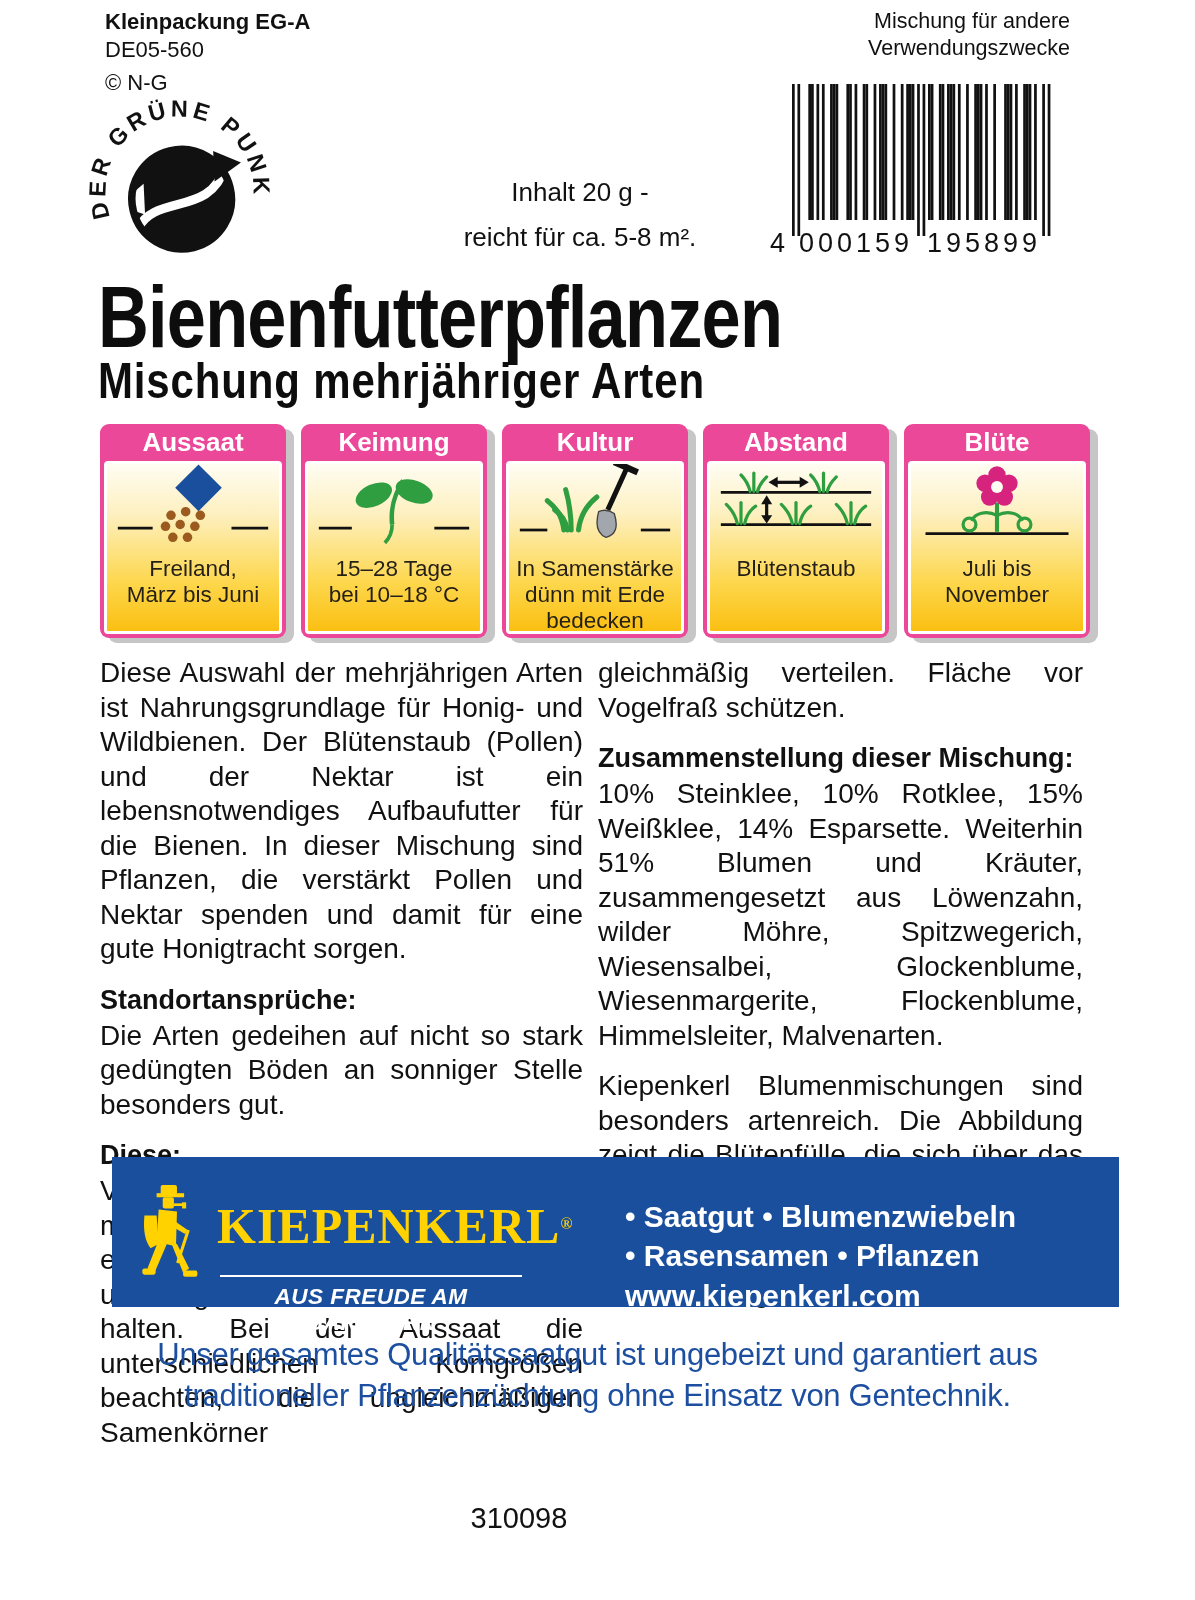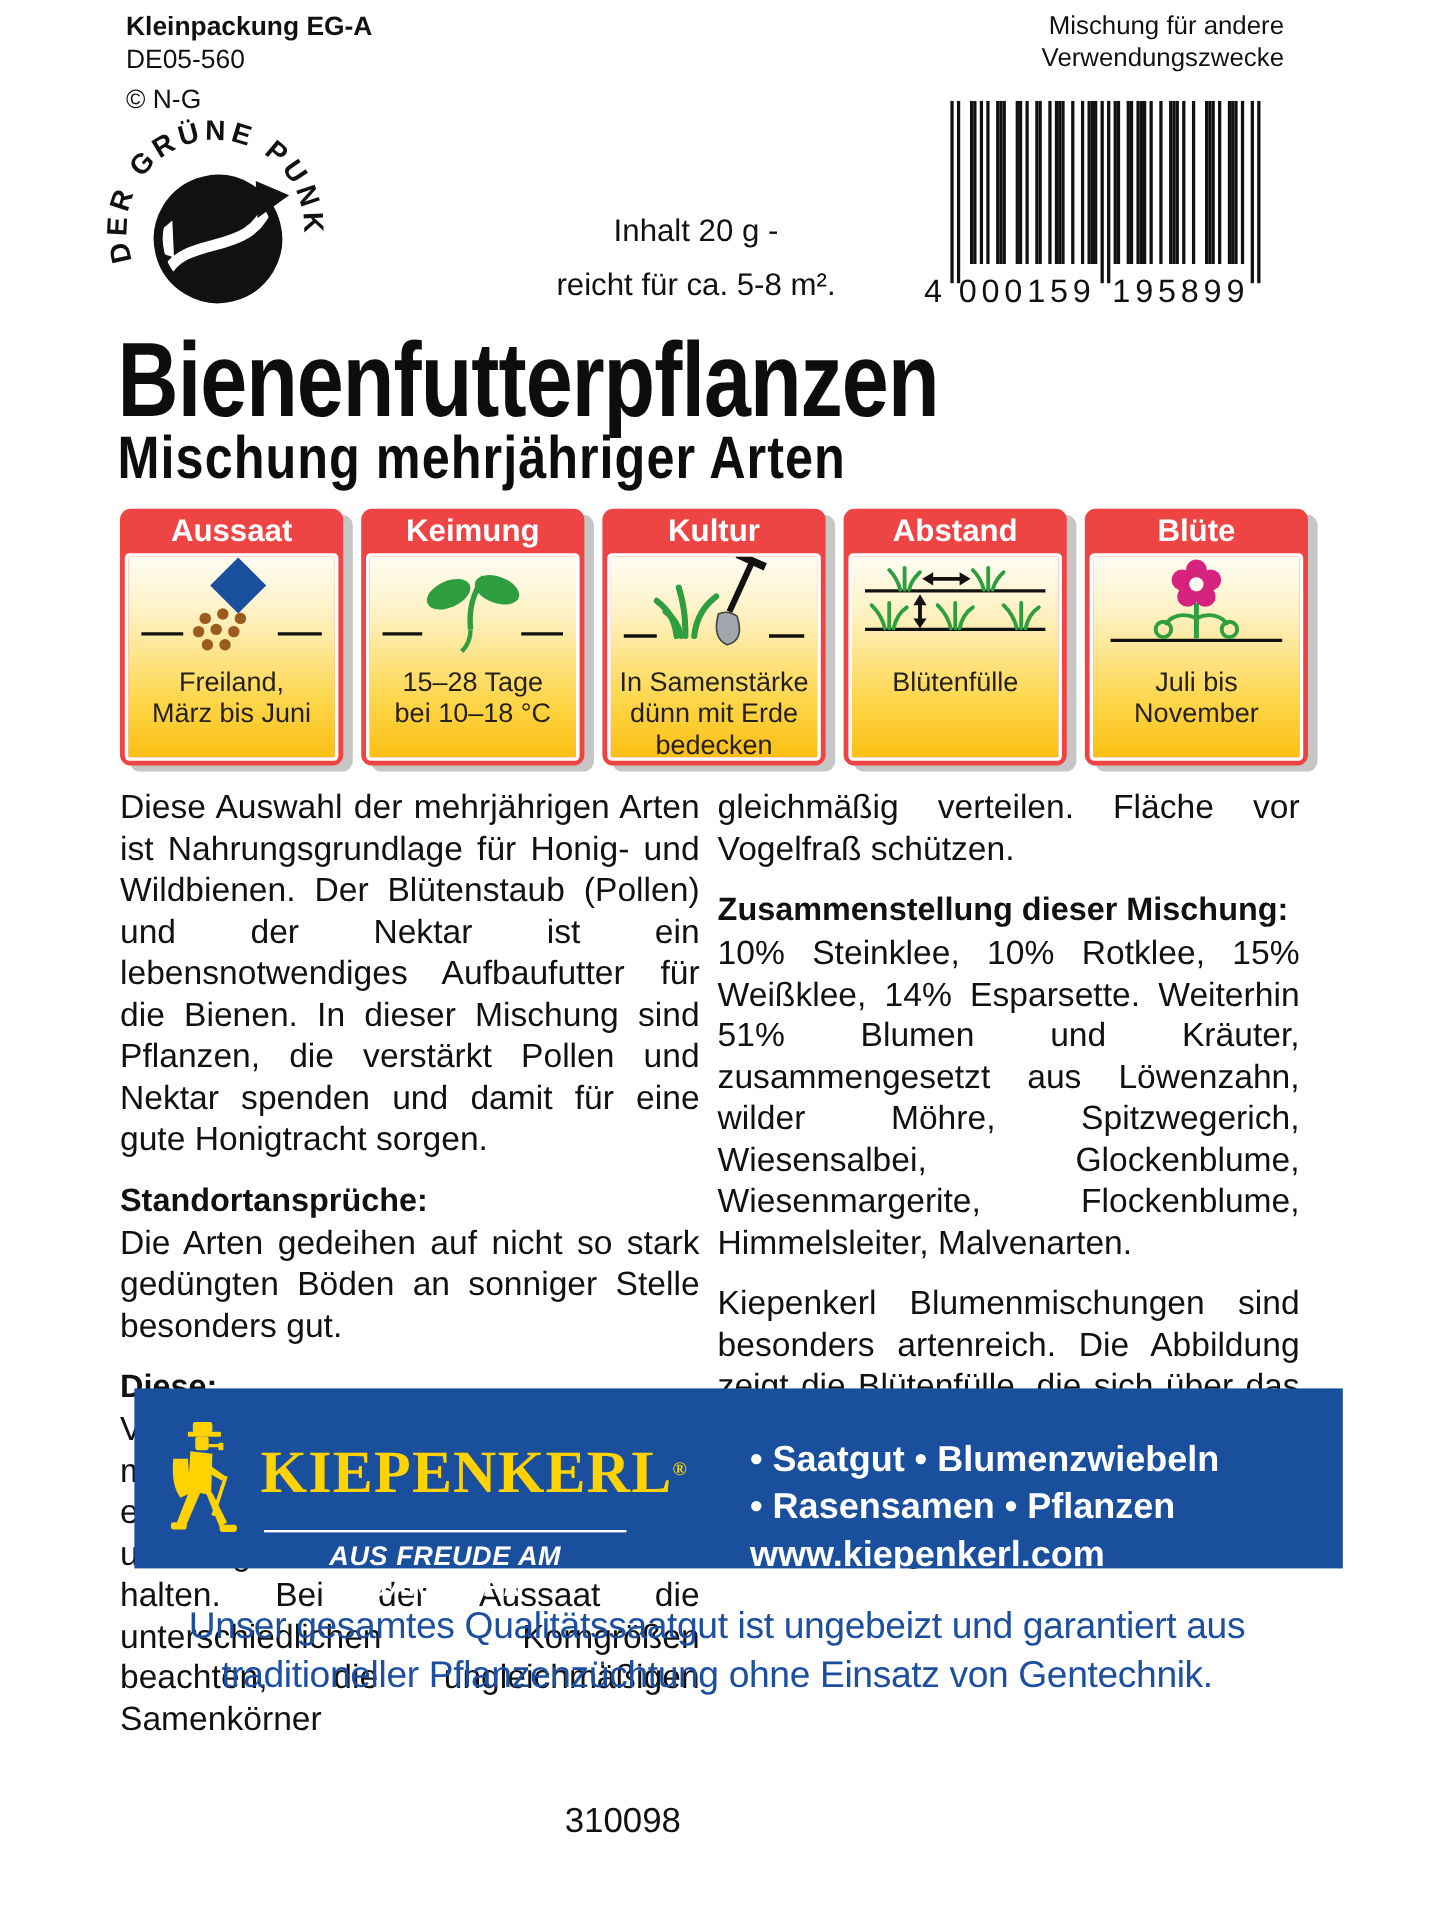--- a/index.html
+++ b/index.html
@@ -18,21 +18,21 @@
   .barcode{left:762px;top:84px;}
   .bc-digit{font-size:27px;fill:#111;font-family:"Liberation Sans",sans-serif;}
 
   
   .title-main{left:98px;top:266px;font-size:88px;font-weight:bold;letter-spacing:-1px;
               transform:scaleX(0.80);transform-origin:left top;white-space:nowrap;color:#0d0d0d;}
   .title-sub{left:98px;top:352px;font-size:50px;font-weight:bold;letter-spacing:1px;
              transform:scaleX(0.84);transform-origin:left top;white-space:nowrap;color:#0d0d0d;}
 
   
-  .ibox{position:absolute;top:424px;width:186px;height:214px;background:#ef4444;
+  .ibox{position:absolute;top:424px;width:186px;height:214px;background:#ec4899;
         border-radius:9px;box-shadow:8px 5px 0 #c6c6c6;}
   .ibox .hdr{height:37px;color:#fff;font-weight:bold;font-size:26px;line-height:37px;text-align:center;}
   .ibox .bod{position:absolute;left:4px;right:4px;top:37px;bottom:4px;border:3px solid #fff;
         border-radius:4px;background:linear-gradient(#fffdf3 0%,#fdf0c0 30%,#fdd64a 72%,#fbbf12 100%);}
   .ibox .ico{height:88px;position:relative;}
   .ibox .ico svg{position:absolute;left:0;top:0;}
   .ibox .cap{text-align:center;font-size:22.5px;line-height:26px;white-space:pre-line;
              color:#241f17;margin-top:4px;}
 
   
@@ -250,21 +250,21 @@
               <path d="M150 65 C152 56 156 50 162 46"></path>
           </g>
           <line x1="62" y1="20" x2="94" y2="20" stroke="#111" stroke-width="3.5"></line>
           <polygon points="56,20 66,14 66,26" fill="#111"></polygon>
           <polygon points="100,20 90,14 90,26" fill="#111"></polygon>
           <line x1="54" y1="40" x2="54" y2="60" stroke="#111" stroke-width="3.5"></line>
           <polygon points="54,34 48,44 60,44" fill="#111"></polygon>
           <polygon points="54,65 48,56 60,56" fill="#111"></polygon>
         </svg>
       </div>
-      <div class="cap">Blütenfülle</div>
+      <div class="cap">Blütenstaub</div>
     </div>
   </div>
 
   <div class="ibox" style="left:904px;">
     <div class="hdr">Blüte</div>
     <div class="bod">
       <div class="ico">
         <svg width="172" height="88" viewBox="0 0 172 96">
           <line x1="8" y1="76" x2="164" y2="76" stroke="#111" stroke-width="3"></line>
           <path d="M86 74 C86 60 86 52 86 42" stroke="#2e9e40" stroke-width="4.5" fill="none"></path>

